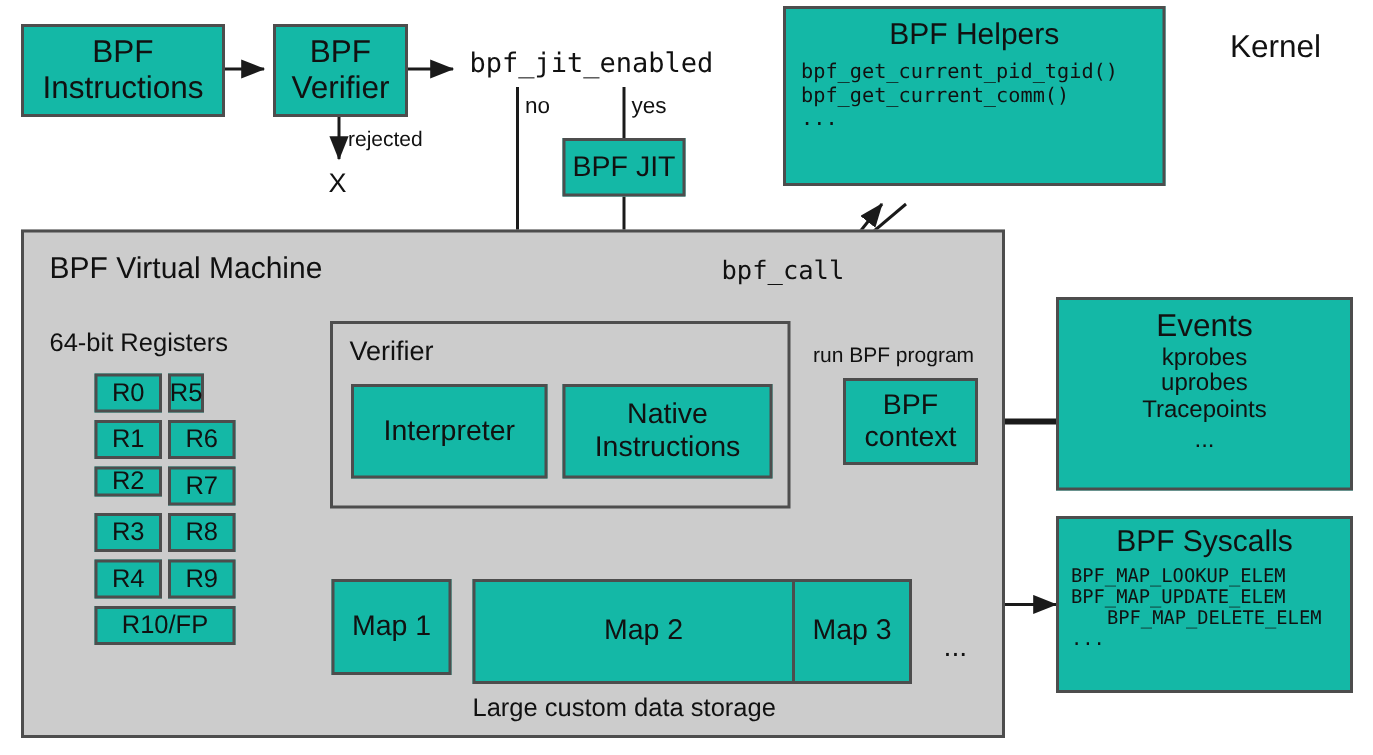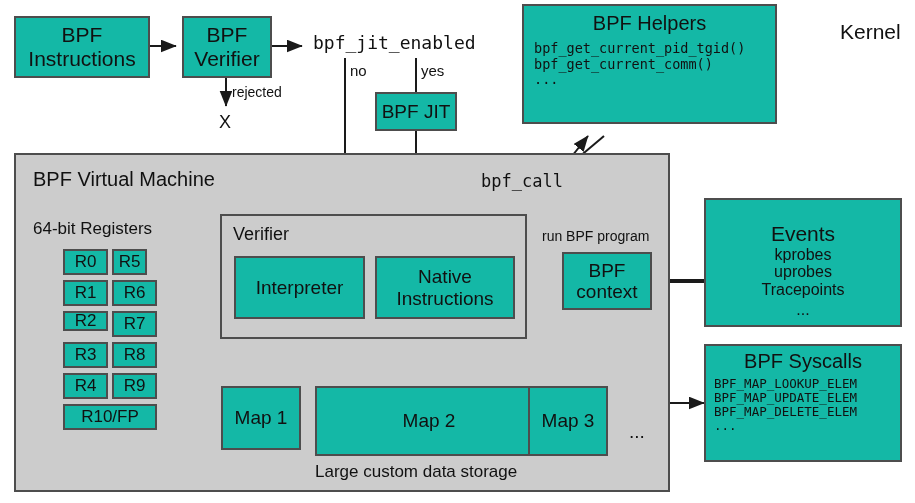--- a/index.html
+++ b/index.html
@@ -132,35 +132,35 @@
 
   <div class="box" style="left:375px; top:92px; width:82px; height:39px; font-size:19px;">BPF JIT</div>
 
   <div class="box" style="left:522px; top:4px; width:255px; height:120px; justify-content:flex-start; align-items:stretch; padding:6px 10px;">
     <div style="text-align:center; font-size:20px; margin-bottom:7px;">BPF Helpers</div>
     <div class="mono" style="text-align:left; font-size:13.5px;">bpf_get_current_pid_tgid()</div>
     <div class="mono" style="text-align:left; font-size:13.5px;">bpf_get_current_comm()</div>
     <div class="mono" style="text-align:left; font-size:13.5px;">...</div>
   </div>
 
-  <div class="label sans" style="left:820px; top:20px; font-size:21px;margin-left:20px;">Kernel</div>
+  <div class="label sans" style="left:820px; top:20px; font-size:21px;">Kernel</div>
 
   <div class="vmbox" style="left:14px; top:153px; width:656px; height:339px;"></div>
 
   <div class="label sans" style="left:33px; top:168px; font-size:20px;">BPF Virtual Machine</div>
 
   <div class="label sans" style="left:33px; top:219px; font-size:17px;">64-bit Registers</div>
 
   <div class="box" style="left:63px; top:249px; width:45px; height:26px; font-size:17px;">R0</div>
   <div class="box" style="left:63px; top:280px; width:45px; height:26px; font-size:17px;">R1</div>
   <div class="box" style="left:63px; top:311px; width:45px; height:20px; font-size:17px;">R2</div>
   <div class="box" style="left:63px; top:342px; width:45px; height:26px; font-size:17px;">R3</div>
   <div class="box" style="left:63px; top:373px; width:45px; height:26px; font-size:17px;">R4</div>
 
-  <div class="box" style="left:112px; top:249px; width:35px; height:26px; font-size:17px;">R5</div>
+  <div class="box" style="left:112px; top:249px; width:24px; height:26px; font-size:17px;">R5</div>
   <div class="box" style="left:112px; top:280px; width:45px; height:26px; font-size:17px;">R6</div>
   <div class="box" style="left:112px; top:311px; width:45px; height:26px; font-size:17px;">R7</div>
   <div class="box" style="left:112px; top:342px; width:45px; height:26px; font-size:17px;">R8</div>
   <div class="box" style="left:112px; top:373px; width:45px; height:26px; font-size:17px;">R9</div>
 
   <div class="box" style="left:63px; top:404px; width:94px; height:26px; font-size:17px;">R10/FP</div>
 
   <div class="plainbox" style="left:220px; top:214px; width:307px; height:125px;"></div>
 
   <div class="label sans" style="left:233px; top:224px; font-size:18px;">Verifier</div>
@@ -180,29 +180,29 @@
   <div class="box" style="left:221px; top:386px; width:80px; height:64px; font-size:19px;">Map 1</div>
 
   <div class="box" style="left:315px; top:386px; width:228px; height:70px; font-size:19px;">Map 2</div>
 
   <div class="box" style="left:528px; top:386px; width:80px; height:70px; font-size:19px;">Map 3</div>
 
   <div class="label sans" style="left:629px; top:421px; font-size:19px;">...</div>
 
   <div class="label sans" style="left:315px; top:462px; font-size:17px;">Large custom data storage</div>
 
-  <div class="box" style="left:704px; top:198px; width:198px; height:129px; justify-content:flex-start; padding-top:22px;">
+  <div class="box" style="left:704px; top:198px; width:198px; height:129px; justify-content:flex-start; padding-top:6px;">
     <div style="font-size:21px;">Events</div>
     <div style="font-size:16px;">kprobes</div>
     <div style="font-size:16px;">uprobes</div>
     <div style="font-size:16px;">Tracepoints</div>
     <div style="font-size:16px; margin-top:2px;">...</div>
   </div>
 
   <div class="box" style="left:704px; top:344px; width:198px; height:118px; justify-content:flex-start; align-items:stretch; padding:4px 8px;">
     <div style="text-align:center; font-size:20px; margin-bottom:5px;">BPF Syscalls</div>
     <div class="mono" style="text-align:left; font-size:12.5px;">BPF_MAP_LOOKUP_ELEM</div>
     <div class="mono" style="text-align:left; font-size:12.5px;">BPF_MAP_UPDATE_ELEM</div>
-    <div class="mono" style="text-align:left; font-size:12.5px;">BPF_MAP_DELETE_ELEM</div>
+    <div class="mono" style="text-align:left; font-size:12.5px;margin-left:24px;">BPF_MAP_DELETE_ELEM</div>
     <div class="mono" style="text-align:left; font-size:12.5px;">...</div>
   </div>
 
 </div>
 
 </body></html>

